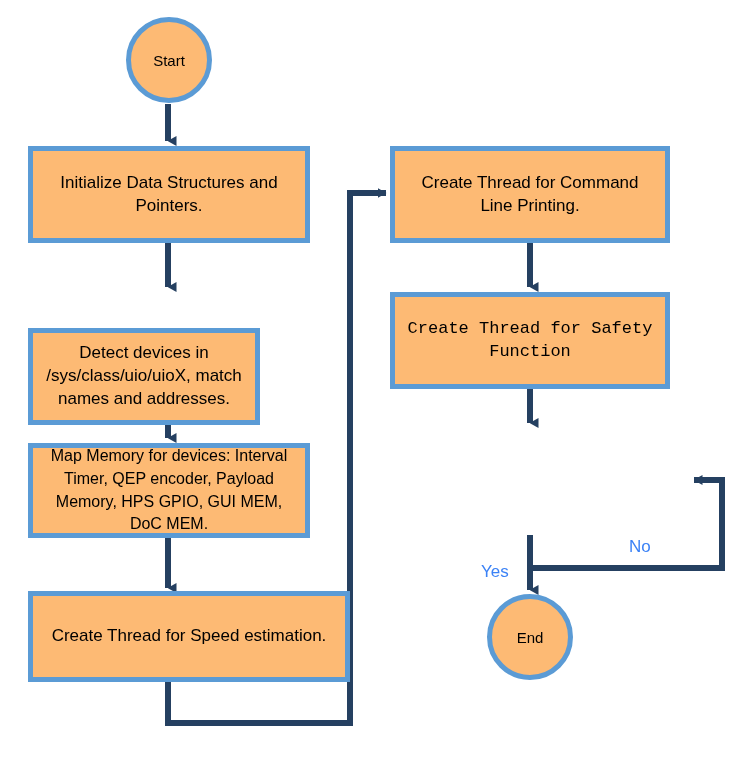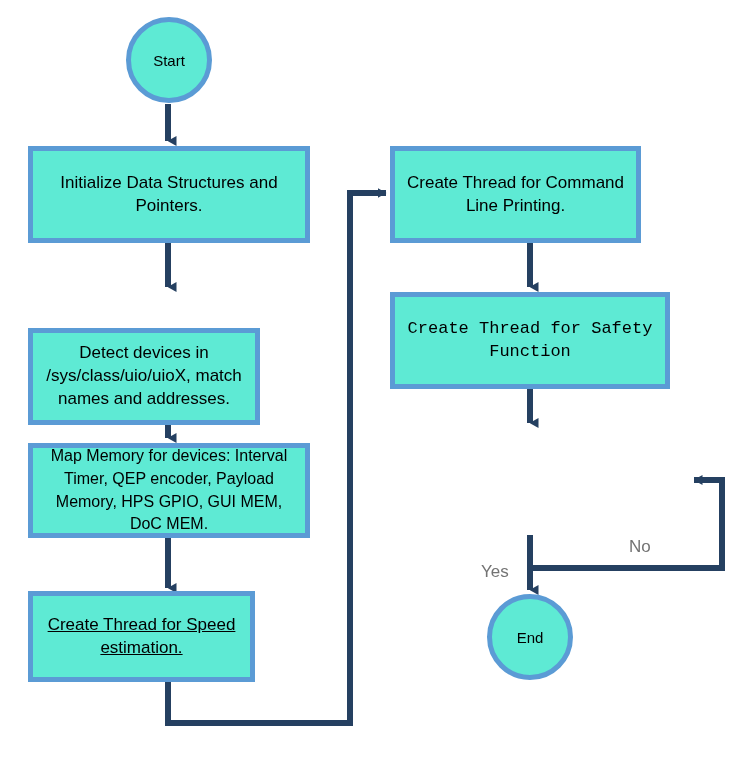--- a/index.html
+++ b/index.html
@@ -18,21 +18,21 @@
     overflow: hidden;
   }
   .node {
     position: absolute;
     box-sizing: border-box;
     display: flex;
     align-items: center;
     justify-content: center;
     text-align: center;
     color: #000000;
-    background: #5eead4;
+    background: #fdba74;
   }
   .process {
     border: 5px solid #5B9BD5;
     padding: 4px 10px;
     font-size: 17px;
     line-height: 1.35;
   }
   .process.small {
     font-size: 16px;
     line-height: 1.42;
@@ -70,21 +70,21 @@
     position: absolute;
     left: 0;
     top: 0;
     width: 741px;
     height: 770px;
     pointer-events: none;
   }
   .edge-label {
     position: absolute;
     font-size: 17px;
-    color: #737373;
+    color: #3b82f6;
     white-space: nowrap;
   }
 </style>
 </head>
 <body>
 
 <div id="canvas">
 
   <svg class="edge-layer" viewBox="0 0 741 770" width="741" height="770" xmlns="http://www.w3.org/2000/svg">
     <defs>
@@ -130,25 +130,25 @@
   </div>
 
   <div class="node process" style="left:28px; top:292px; width:232px; height:97px;margin-top:36px;">
     <span>Detect devices in /sys/class/uio/uioX, match names and addresses.</span>
   </div>
 
   <div class="node process small" style="left:28px; top:443px; width:282px; height:95px;">
     <span>Map Memory for devices: Interval Timer, QEP encoder, Payload Memory, HPS GPIO, GUI MEM, DoC MEM.</span>
   </div>
 
-  <div class="node process" style="left:28px; top:591px; width:227px; height:91px;text-decoration:underline;">
+  <div class="node process" style="left:28px; top:591px; width:322px; height:91px;">
     <span>Create Thread for Speed estimation.</span>
   </div>
 
-  <div class="node process" style="left:390px; top:146px; width:251px; height:97px;">
+  <div class="node process" style="left:390px; top:146px; width:280px; height:97px;">
     <span>Create Thread for Command Line Printing.</span>
   </div>
 
   <div class="node process" style="left:390px; top:292px; width:280px; height:97px;font-family:Liberation Mono, monospace;">
     <span>Create Thread for Safety Function</span>
   </div>
 
 
   <div class="node terminator" style="left:487px; top:594px; width:86px; height:86px;">
     <span>End</span>

